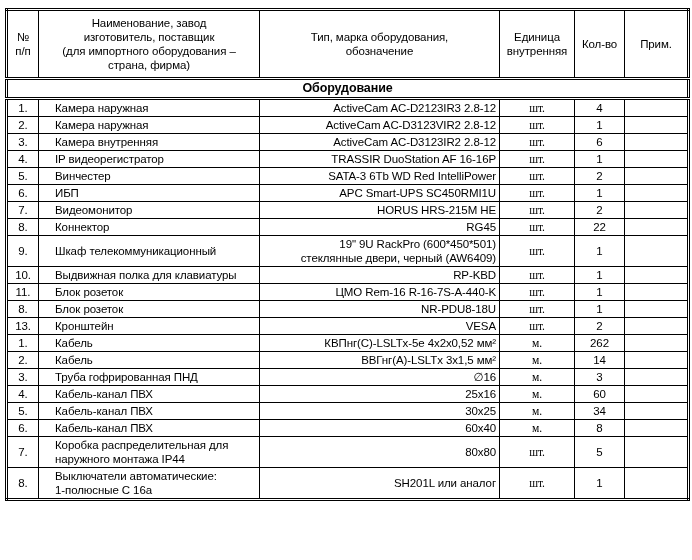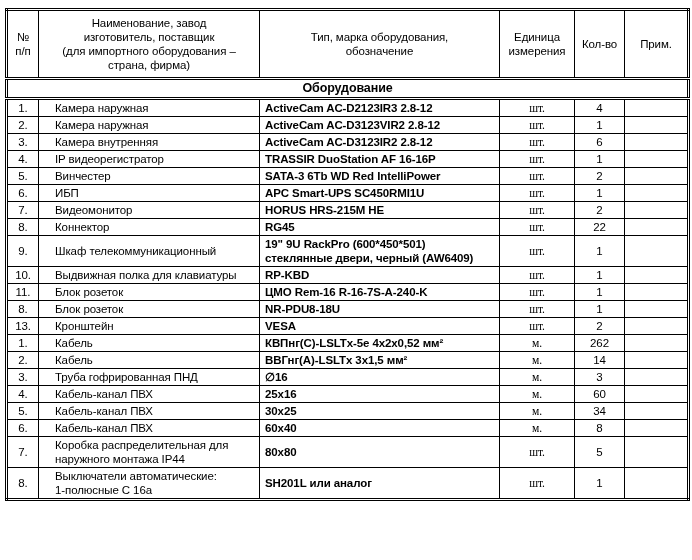--- a/index.html
+++ b/index.html
@@ -45,21 +45,21 @@
   tbody tr.section-row td {
     border-top: 3px double var(--border-color, #000);
     border-bottom: 3px double var(--border-color, #000);
     text-align: center;
     font-size: 12.5px;
     padding: 0;
     font-weight: bold;
   }
   td.c-num  { text-align: center; }
   td.c-name { text-align: left; padding-left: 16px; }
-  td.c-type { text-align: left; padding-left: 5px; font-weight: bold; }
+  td.c-type { text-align: right; padding-left: 5px; }
   td.c-unit { text-align: center; font-family: Liberation Serif, serif; }
   td.c-qty  { text-align: center; }
   td.c-note { text-align: center; }
 </style>
 </head>
 <body style="color: rgb(0, 0, 0); background: rgb(255, 255, 255);">
 
 <div class="sheet">
   <table class="spec">
     <colgroup>
@@ -74,21 +74,21 @@
       <tr>
         <th>№
 п/п</th>
         <th>Наименование, завод
 изготовитель, поставщик
 (для импортного оборудования –
 страна, фирма)</th>
         <th>Тип, марка оборудования,
 обозначение</th>
         <th>Единица
-измерения</th>
+внутренняя</th>
         <th>Кол-во</th>
         <th>Прим.</th>
       </tr>
     </thead>
     <tbody id="table-body">
   <tr class="section-row">
     <td colspan="6" class="section-title">Оборудование</td>
   </tr>
 
   <tr class="data-row">
@@ -178,21 +178,21 @@
     <td class="c-name">Выдвижная полка для клавиатуры</td>
     <td class="c-type">RP-KBD</td>
     <td class="c-unit">шт.</td>
     <td class="c-qty">1</td>
     <td class="c-note"></td>
   </tr>
 
   <tr class="data-row">
     <td class="c-num">11.</td>
     <td class="c-name">Блок розеток</td>
-    <td class="c-type">ЦМО Rem-16 R-16-7S-A-240-K</td>
+    <td class="c-type">ЦМО Rem-16 R-16-7S-A-440-K</td>
     <td class="c-unit">шт.</td>
     <td class="c-qty">1</td>
     <td class="c-note"></td>
   </tr>
 
   <tr class="data-row">
     <td class="c-num">8.</td>
     <td class="c-name">Блок розеток</td>
     <td class="c-type">NR-PDU8-18U</td>
     <td class="c-unit">шт.</td>

